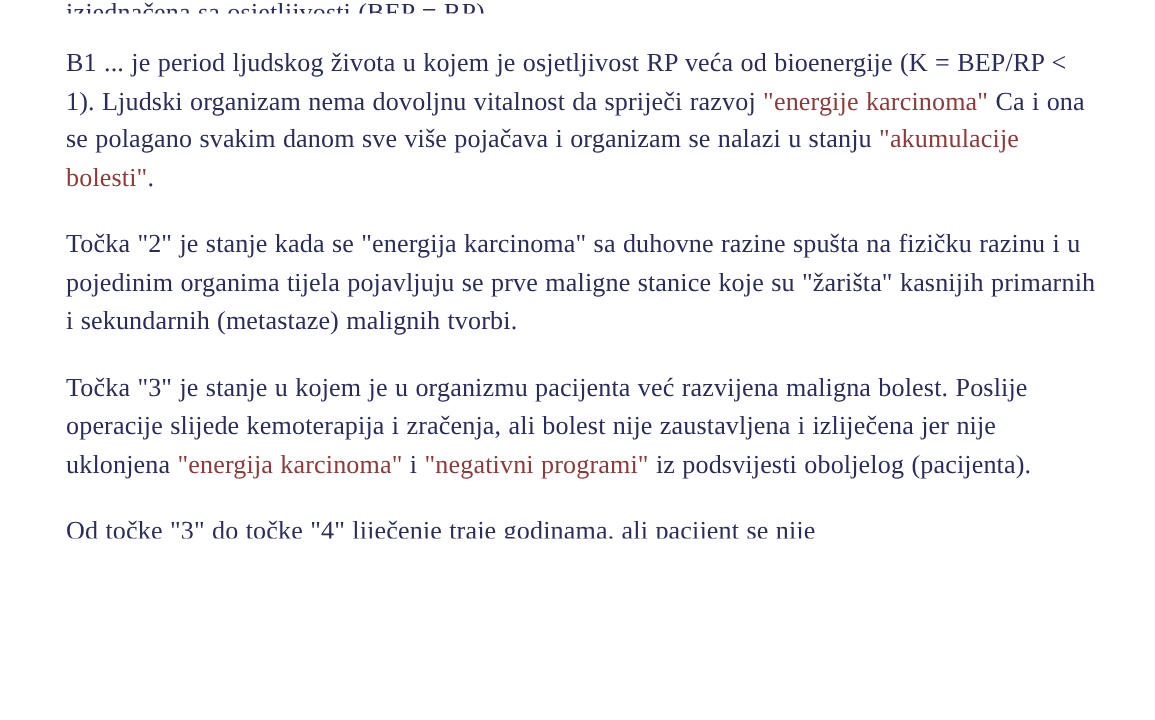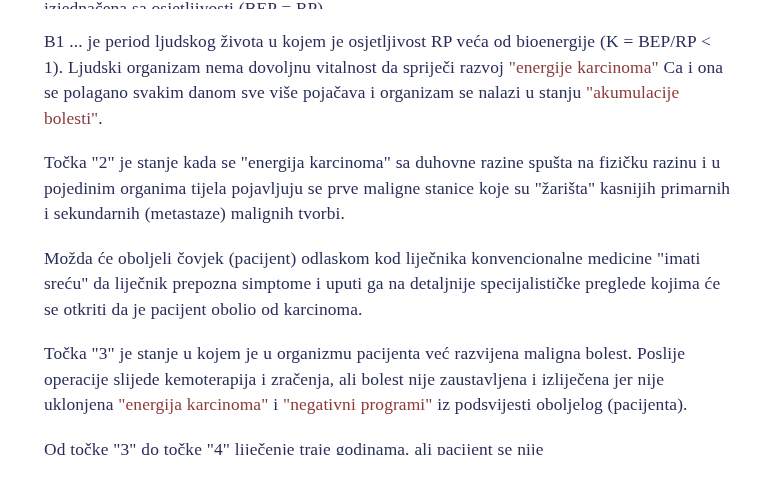--- a/index.html
+++ b/index.html
@@ -54,17 +54,16 @@
   }
 </style>
 </head>
 <body>
 
 <div class="page">
   <div class="doc-body">
       <p class="para first clipped-top"><span class="dark">izjednačena sa osjetljivosti (BEP = RP).</span></p>
       <p class="para"><span class="dark">B1 ... je period ljudskog života u kojem je osjetljivost RP veća od bioenergije (K = BEP/RP &lt; 1). Ljudski organizam nema dovoljnu vitalnost da spriječi razvoj </span><span class="hl">"energije karcinoma"</span><span class="dark"> Ca i ona se polagano svakim danom sve više pojačava i organizam se nalazi u stanju </span><span class="hl">"akumulacije bolesti"</span><span class="dark">.</span></p>
       <p class="para"><span class="dark">Točka "2" je stanje kada se "energija karcinoma" sa duhovne razine spušta na fizičku razinu i u pojedinim organima tijela pojavljuju se prve maligne stanice koje su "žarišta" kasnijih primarnih i sekundarnih (metastaze) malignih tvorbi.</span></p>
-      <p class="para"><span class="dark">Možda će oboljeli čovjek (pacijent) odlaskom kod liječnika konvencionalne medicine "imati sreću" da liječnik prepozna simptome i uputi ga na detaljnije specijalističke preglede kojima će se otkriti da je pacijent obolio od karcinoma.</span></p>
       <p class="para"><span class="dark">Točka "3" je stanje u kojem je u organizmu pacijenta već razvijena maligna bolest. Poslije operacije slijede kemoterapija i zračenja, ali bolest nije zaustavljena i izliječena jer nije uklonjena </span><span class="hl">"energija karcinoma"</span><span class="dark"> i </span><span class="hl">"negativni programi"</span><span class="dark"> iz podsvijesti oboljelog (pacijenta).</span></p>
       <p class="para clipped-bottom"><span class="dark">Od točke "3" do točke "4" liječenje traje godinama, ali pacijent se nije</span></p>
     </div>
 </div>
 
 </body></html>

